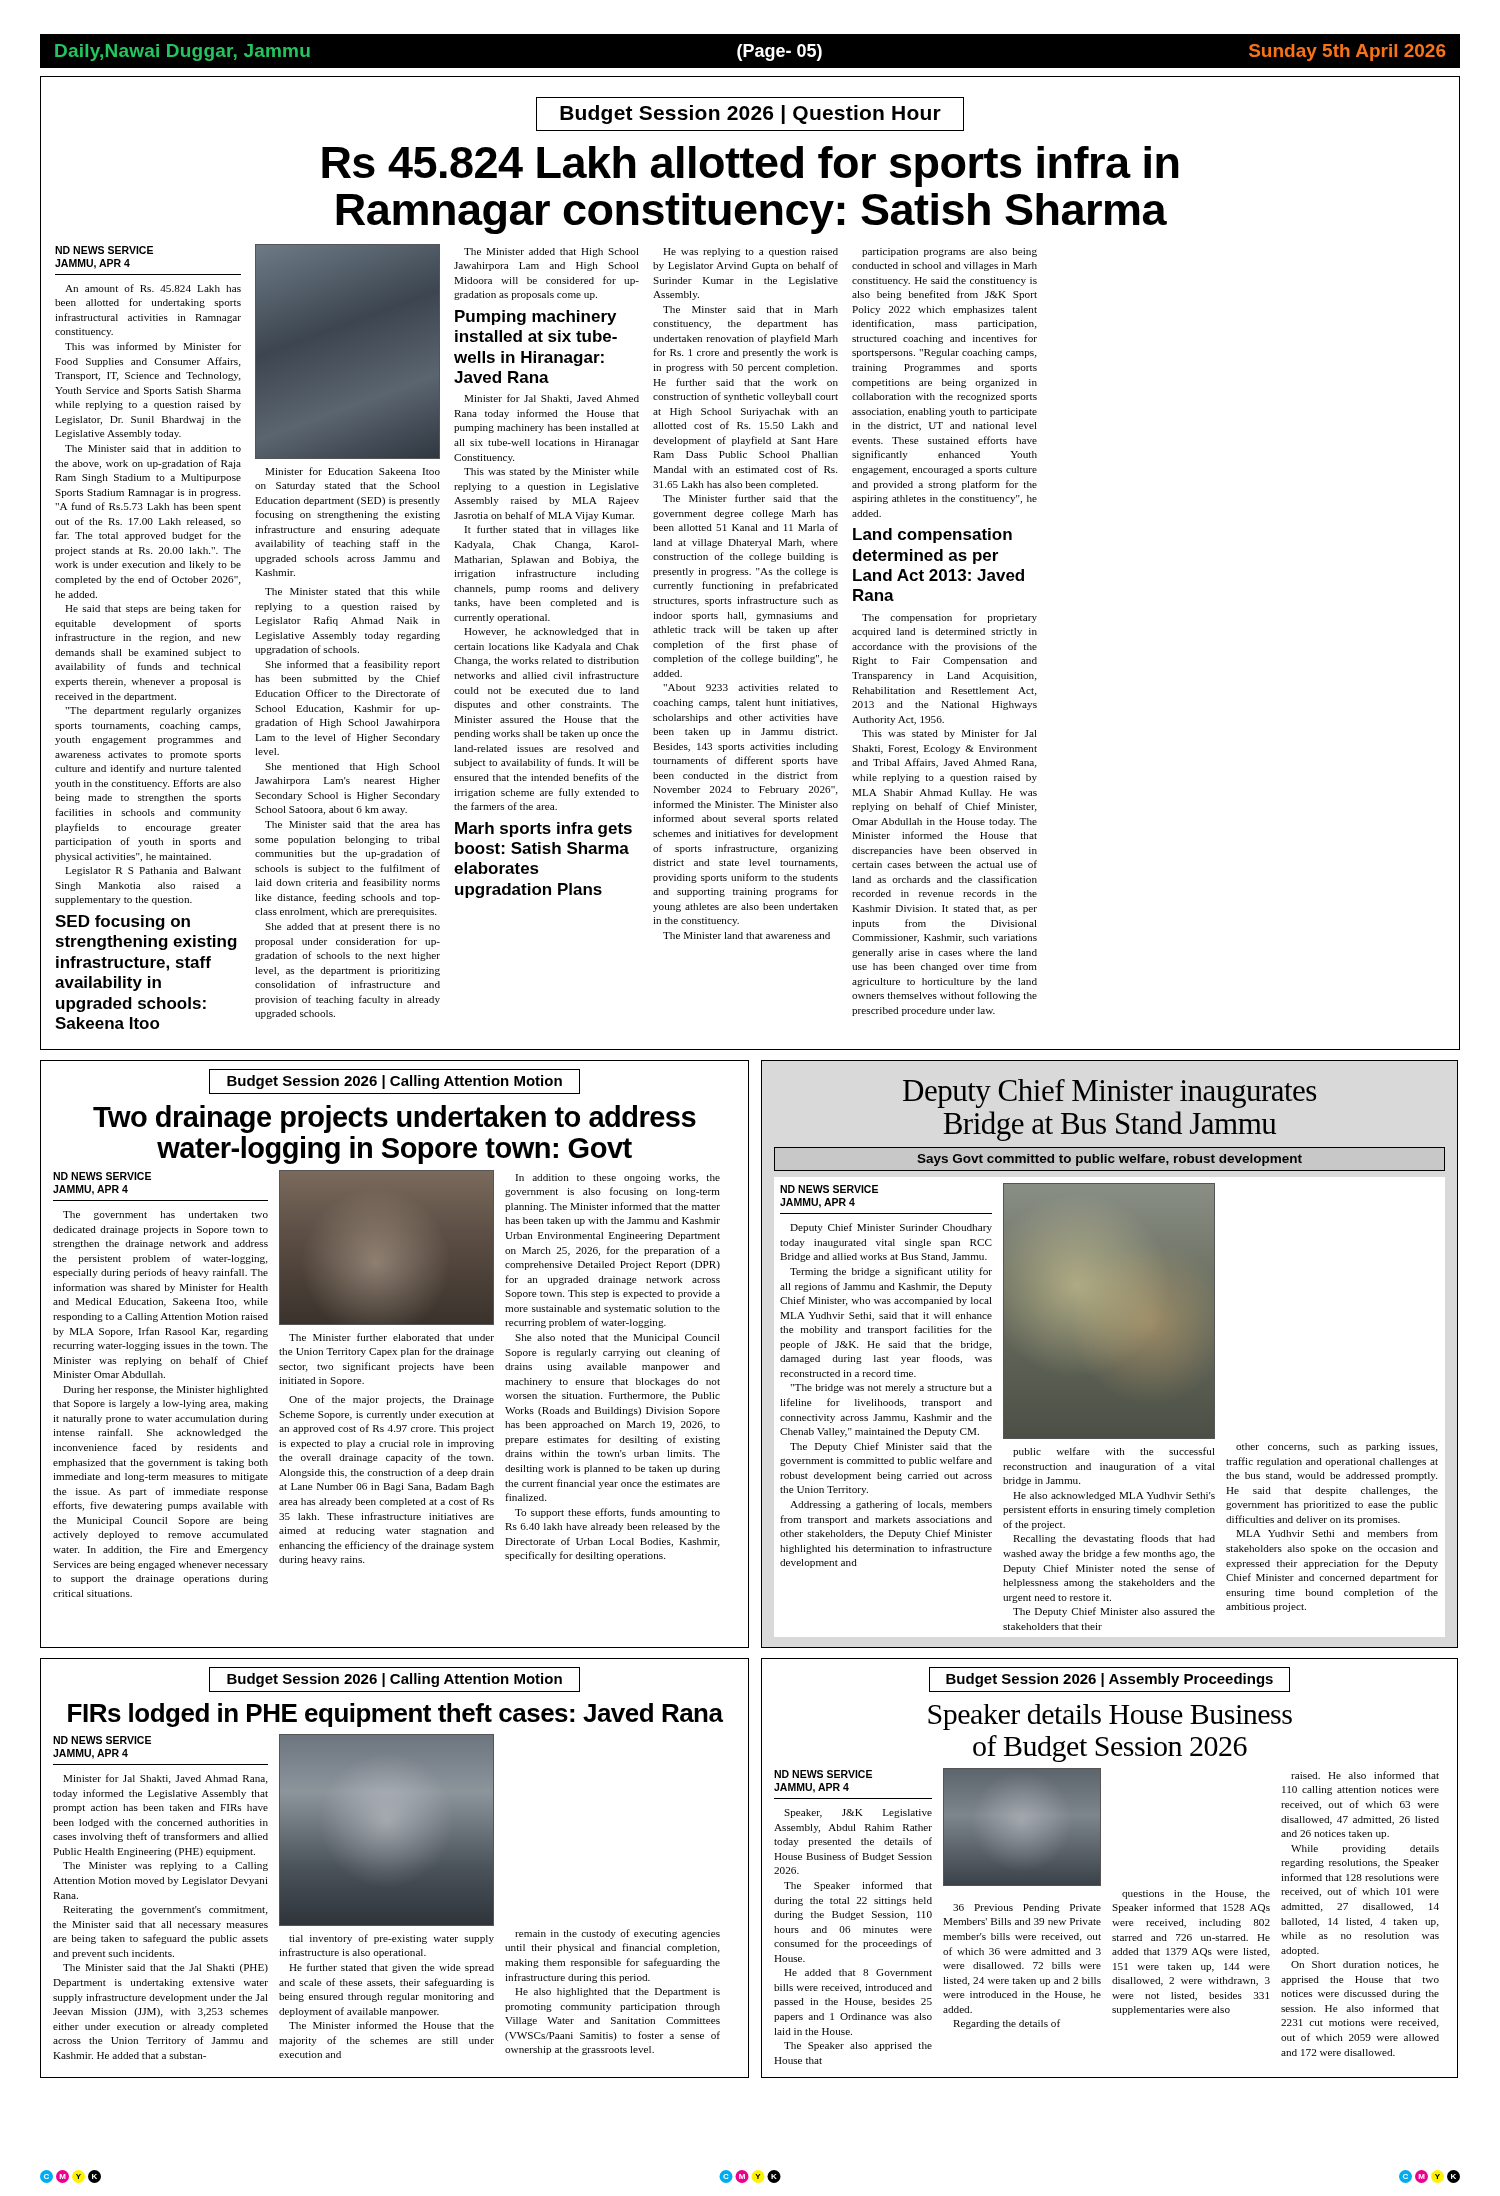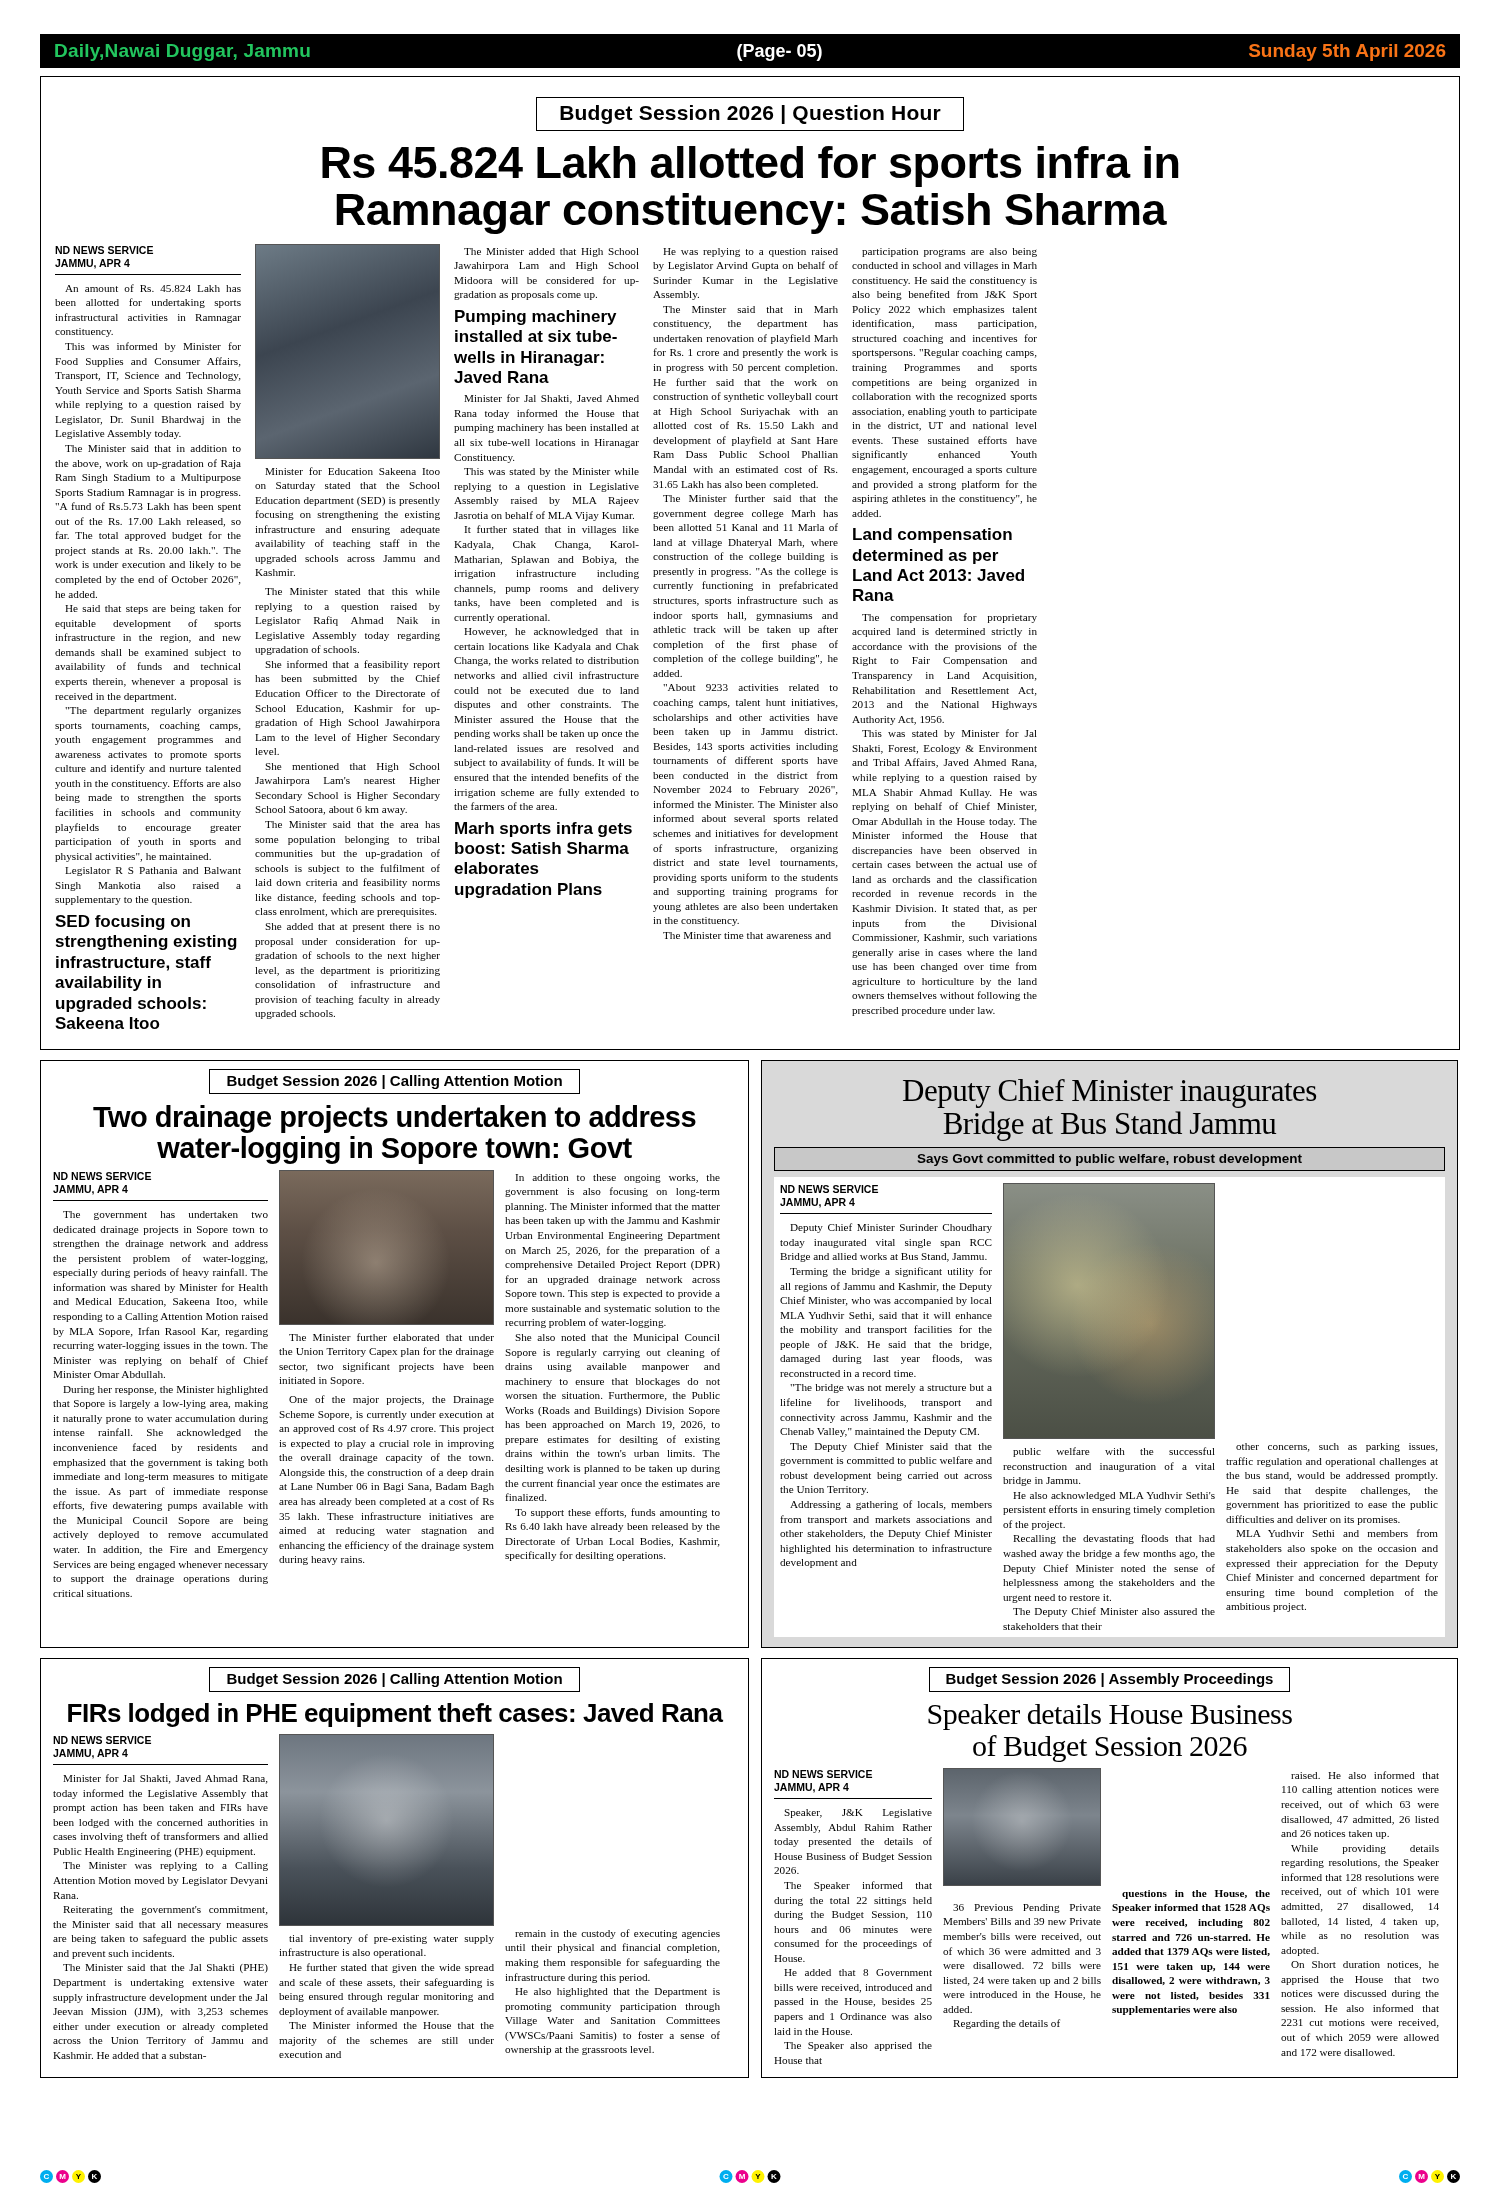--- a/index.html
+++ b/index.html
@@ -168,21 +168,21 @@
           <div class="subhead">Marh sports infra gets boost: Satish Sharma elaborates upgradation Plans</div>
         </div>
       </div>
 
       <div class="lead-col">
         <div class="col-text">
           <p class="first">He was replying to a question raised by Legislator Arvind Gupta on behalf of Surinder Kumar in the Legislative Assembly.</p>
           <p>The Minster said that in Marh constituency, the department has undertaken renovation of playfield Marh for Rs. 1 crore and presently the work is in progress with 50 percent completion. He further said that the work on construction of synthetic volleyball court at High School Suriyachak with an allotted cost of Rs. 15.50 Lakh and development of playfield at Sant Hare Ram Dass Public School Phallian Mandal with an estimated cost of Rs. 31.65 Lakh has also been completed.</p>
           <p>The Minister further said that the government degree college Marh has been allotted 51 Kanal and 11 Marla of land at village Dhateryal Marh, where construction of the college building is presently in progress. "As the college is currently functioning in prefabricated structures, sports infrastructure such as indoor sports hall, gymnasiums and athletic track will be taken up after completion of the first phase of completion of the college building", he added.</p>
           <p>"About 9233 activities related to coaching camps, talent hunt initiatives, scholarships and other activities have been taken up in Jammu district. Besides, 143 sports activities including tournaments of different sports have been conducted in the district from November 2024 to February 2026", informed the Minister. The Minister also informed about several sports related schemes and initiatives for development of sports infrastructure, organizing district and state level tournaments, providing sports uniform to the students and supporting training programs for young athletes are also been undertaken in the constituency.</p>
-          <p>The Minister time that awareness and</p>
+          <p>The Minister land that awareness and</p>
         </div>
       </div>
 
       <div class="lead-col">
         <div class="col-text">
           <p class="first">participation programs are also being conducted in school and villages in Marh constituency. He said the constituency is also being benefited from J&amp;K Sport Policy 2022 which emphasizes talent identification, mass participation, structured coaching and incentives for sportspersons. "Regular coaching camps, training Programmes and sports competitions are being organized in collaboration with the recognized sports association, enabling youth to participate in the district, UT and national level events. These sustained efforts have significantly enhanced Youth engagement, encouraged a sports culture and provided a strong platform for the aspiring athletes in the constituency", he added.</p>
           <div class="subhead">Land compensation determined as per Land Act 2013: Javed Rana</div>
           <p class="first">The compensation for proprietary acquired land is determined strictly in accordance with the provisions of the Right to Fair Compensation and Transparency in Land Acquisition, Rehabilitation and Resettlement Act, 2013 and the National Highways Authority Act, 1956.</p>
           <p>This was stated by Minister for Jal Shakti, Forest, Ecology &amp; Environment and Tribal Affairs, Javed Ahmed Rana, while replying to a question raised by MLA Shabir Ahmad Kullay. He was replying on behalf of Chief Minister, Omar Abdullah in the House today. The Minister informed the House that discrepancies have been observed in certain cases between the actual use of land as orchards and the classification recorded in revenue records in the Kashmir Division. It stated that, as per inputs from the Divisional Commissioner, Kashmir, such variations generally arise in cases where the land use has been changed over time from agriculture to horticulture by the land owners themselves without following the prescribed procedure under law.</p>
         </div>
@@ -350,21 +350,21 @@
             <div class="ph-inner" style="background:
               radial-gradient(circle at 50% 45%, rgba(255,255,255,.30), transparent 50%),
               linear-gradient(180deg,#5c646c 0%,#7d858d 40%,#3a4148 100%);"></div>
           </div>
           <div class="col-text" style="margin-top:14px;">
             <p class="first">36 Previous Pending Private Members' Bills and 39 new Private member's bills were received, out of which 36 were admitted and 3 were disallowed. 72 bills were listed, 24 were taken up and 2 bills were introduced in the House, he added.</p>
             <p>Regarding the details of</p>
           </div>
         </div>
         <div style="width:158px;">
-          <div class="col-text" style="margin-top:118px;font-weight:bold;">
+          <div class="col-text" style="margin-top:118px;">
             <p class="first">questions in the House, the Speaker informed that 1528 AQs were received, including 802 starred and 726 un-starred. He added that 1379 AQs were listed, 151 were taken up, 144 were disallowed, 2 were withdrawn, 3 were not listed, besides 331 supplementaries were also</p>
           </div>
         </div>
         <div style="width:158px;">
           <div class="col-text">
             <p class="first">raised. He also informed that 110 calling attention notices were received, out of which 63 were disallowed, 47 admitted, 26 listed and 26 notices taken up.</p>
             <p>While providing details regarding resolutions, the Speaker informed that 128 resolutions were received, out of which 101 were admitted, 27 disallowed, 14 balloted, 14 listed, 4 taken up, while as no resolution was adopted.</p>
             <p>On Short duration notices, he apprised the House that two notices were discussed during the session. He also informed that 2231 cut motions were received, out of which 2059 were allowed and 172 were disallowed.</p>
           </div>
         </div>

